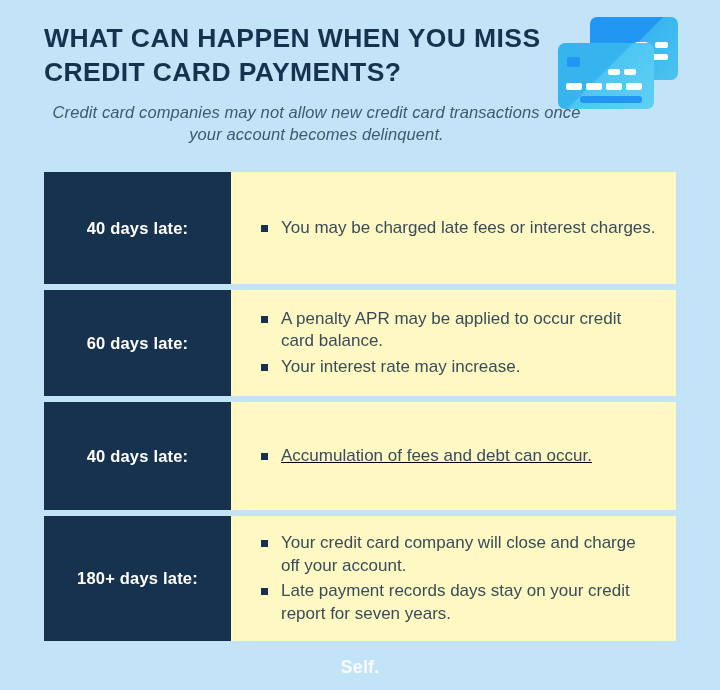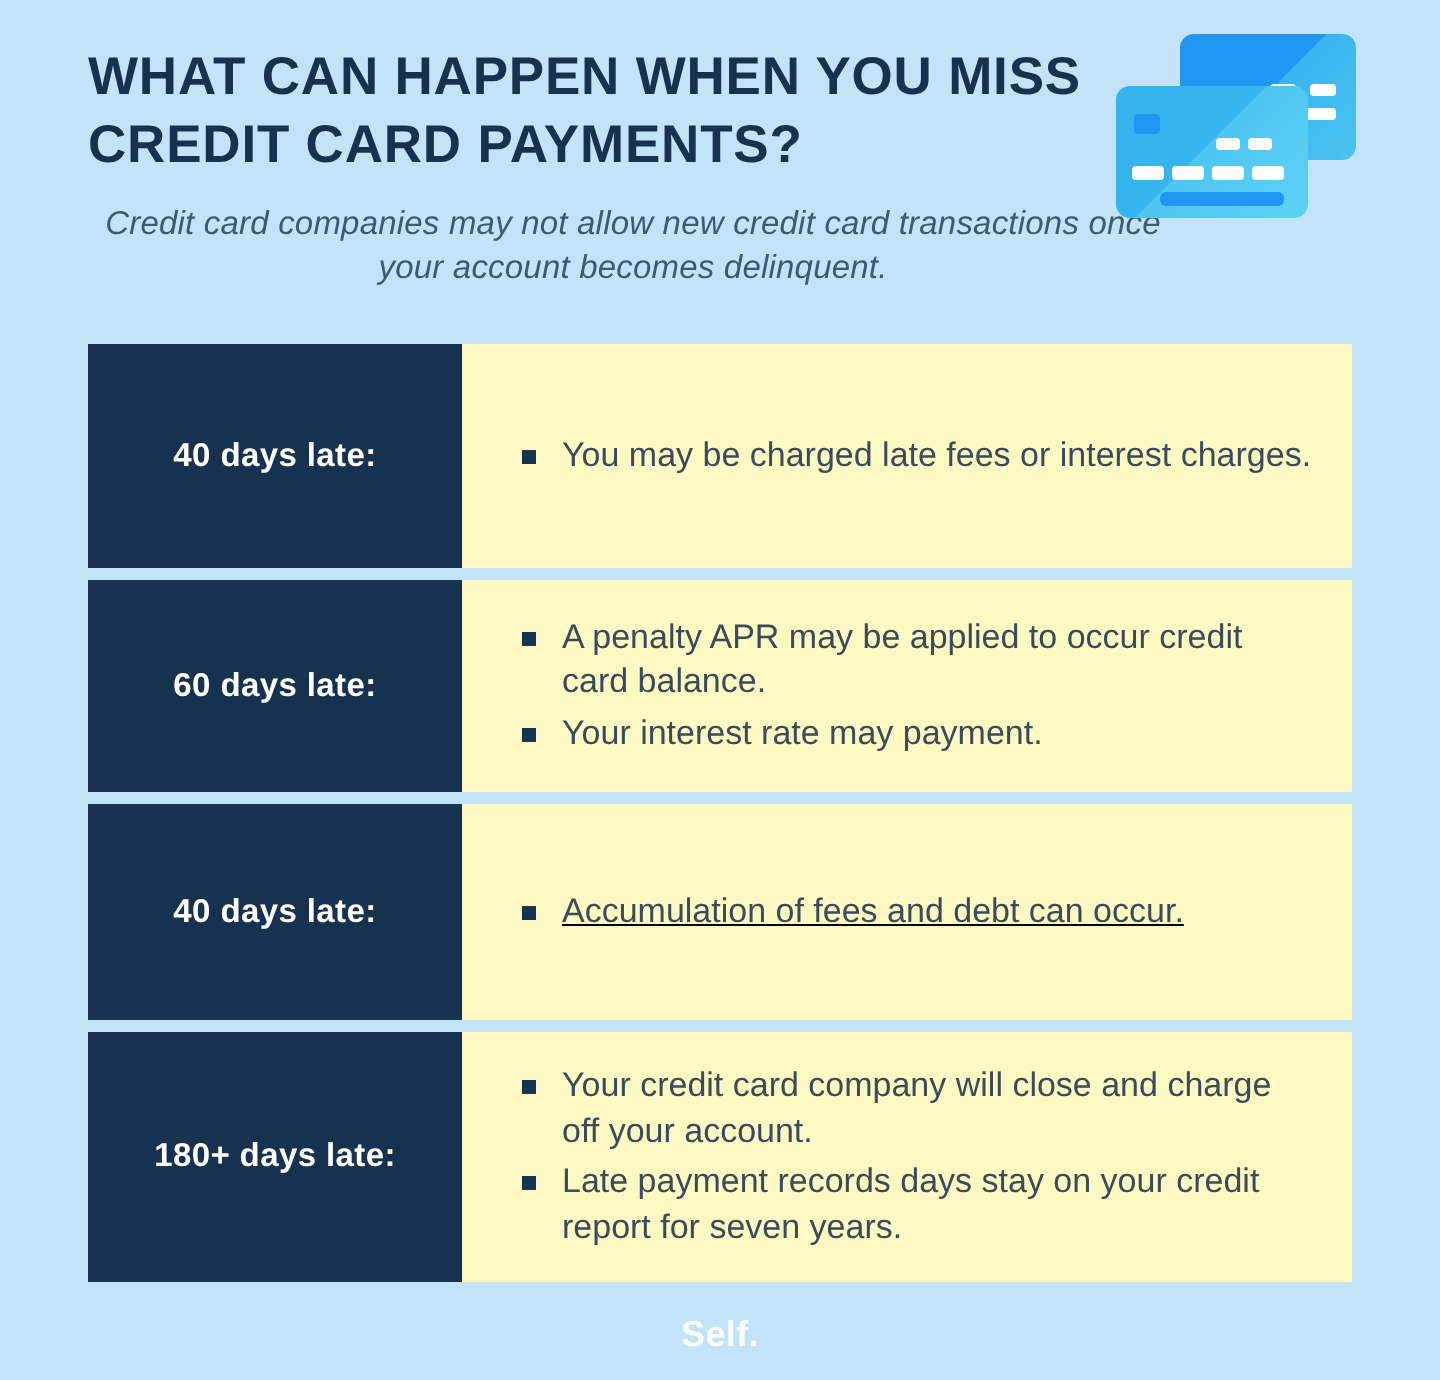--- a/index.html
+++ b/index.html
@@ -214,21 +214,21 @@
           <li class="bullet-item">You may be charged late fees or interest charges.</li>
         </ul>
       </div>
     </div>
 
     <div class="row row-h2">
       <div class="row-label">60 days late:</div>
       <div class="row-body">
         <ul class="bullet-list">
           <li class="bullet-item">A penalty APR may be applied to occur credit card balance.</li>
-          <li class="bullet-item">Your interest rate may payment.</li>
+          <li class="bullet-item">Your interest rate may increase.</li>
         </ul>
       </div>
     </div>
 
     <div class="row row-h3">
       <div class="row-label">40 days late:</div>
       <div class="row-body">
         <ul class="bullet-list">
           <li class="bullet-item">Accumulation of fees and debt can occur.</li>
         </ul>

